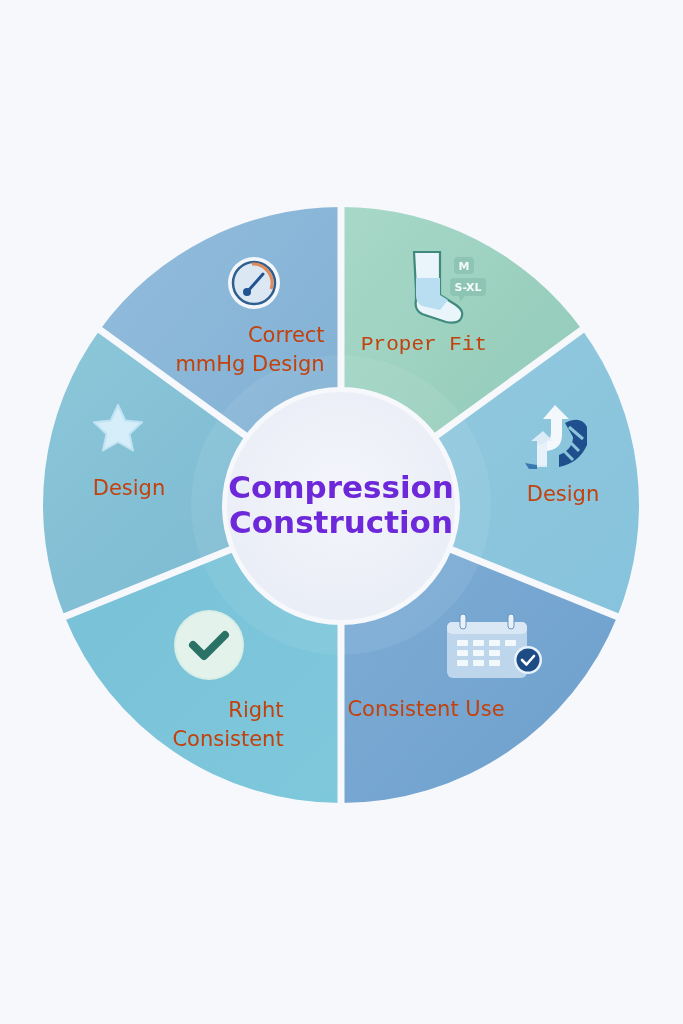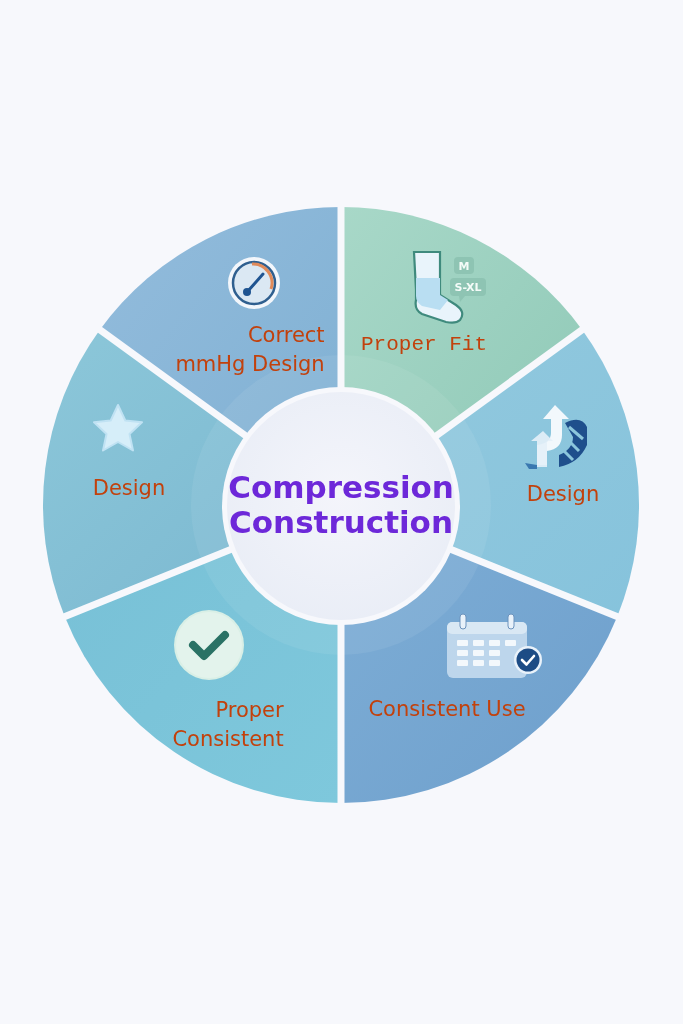--- a/index.html
+++ b/index.html
@@ -162,26 +162,26 @@
 </div>
 
 <div class="seg-label" style="left:424px; top:330px;font-family:Liberation Mono, monospace;">
   <div>Proper Fit</div>
 </div>
 
 <div class="seg-label" style="left:563px; top:480px;">
   <div>Design</div>
 </div>
 
-<div class="seg-label" style="left:447px; top:695px;">
+<div class="seg-label" style="left:426px; top:695px;">
   <div>Consistent Use</div>
 </div>
 
 <div class="seg-label" style="left:228px; top:696px;">
-  <div>Proper</div>
+  <div>Right</div>
   <div>Consistent</div>
 </div>
 
 <div class="seg-label" style="left:129px; top:474px;">
   <div>Design</div>
 </div>
 
 <div class="seg-label" style="left:250px; top:321px;">
   <div>Correct</div>
   <div>mmHg Design</div>

